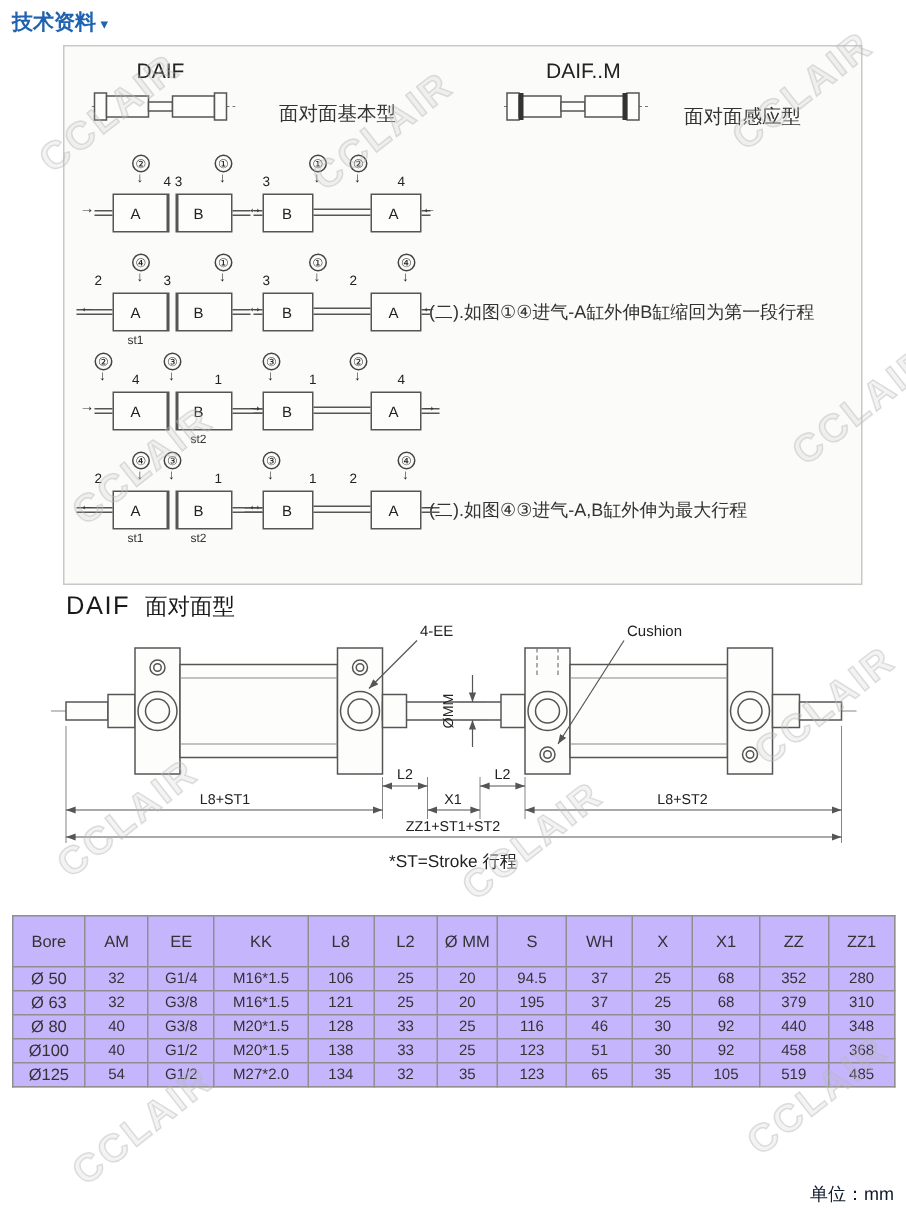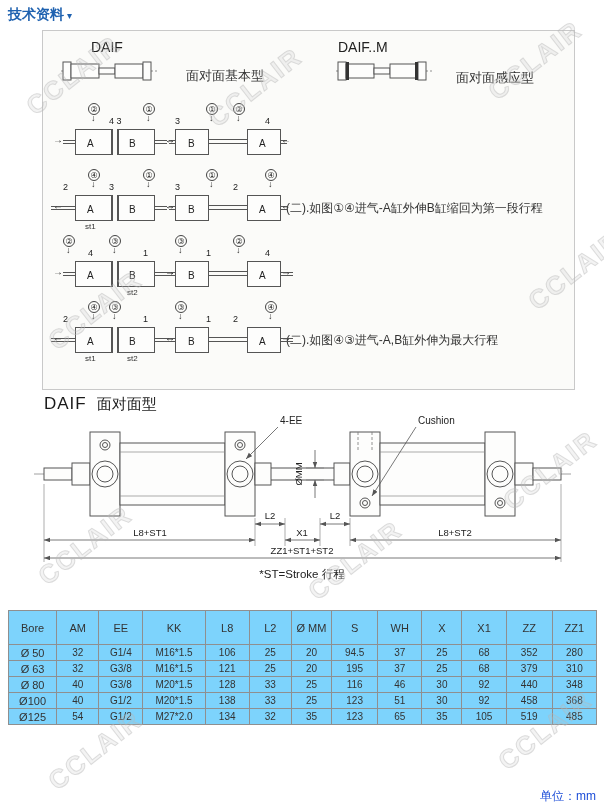--- a/index.html
+++ b/index.html
@@ -61,26 +61,26 @@
   .prtc { fill:none; stroke:#555; stroke-width:1; }
   .dimln { stroke:#555; stroke-width:0.8; }
   .extln { stroke:#777; stroke-width:0.6; }
   .dimtx { font-size:9.5px; fill:#222; }
   .lbltx { font-size:10px; fill:#222; }
 
   
   .tblwrap { position:absolute; left:8px; top:610px; width:589px; z-index:2; }
   .tbltitle { height:24px; background:#e2eae3; border:1px solid #8f8f8f; border-bottom:none;
               font-size:13.5px; color:#222; line-height:23px; padding-left:18px; }
-  table.dim { border-collapse:collapse; width:589px; table-layout:fixed; background:#7dd3fc; }
+  table.dim { border-collapse:collapse; width:589px; table-layout:fixed; background:#c4b5fd; }
   table.dim th, table.dim td { border:1px solid #8f8f8f; text-align:center; color:#333; }
   table.dim th { font-size:11px; font-weight:normal; height:34px; }
   table.dim td { font-size:10px; height:16px; }
   table.dim td.bore { font-size:11px; text-align:center; }
-  .unitnote { position:absolute; right:8px; top:788px; font-size:12px; color:#1d4ed8; z-index:2; }
+  .unitnote { position:absolute; right:8px; top:788px; font-size:12px; color:#0f172a; z-index:2; }
 </style>
 </head>
 <body>
 
 <div class="page">
 
   <div class="hdr">
     <span>技术资料</span><span class="arr">▾</span>
   </div>
 
@@ -101,21 +101,21 @@
     <svg class="cylicon" style="left:18px;top:26px" width="96" height="28">
       <line x1="0" y1="14" x2="96" y2="14" stroke="#777" stroke-width="0.8" stroke-dasharray="8 2 2 2"></line>
       <rect x="2" y="5" width="8" height="18" class="part"></rect>
       <rect x="10" y="7" width="28" height="14" class="part"></rect>
       <rect x="38" y="11" width="16" height="6" class="part"></rect>
       <rect x="54" y="7" width="28" height="14" class="part"></rect>
       <rect x="82" y="5" width="8" height="18" class="part"></rect>
     </svg>
     <div class="modelcap" style="left:143px;top:36px">面对面基本型</div>
 
-    <div class="modelname" style="left:295px;top:8px">DAIF..M</div>
+    <div class="modelname" style="left:321px;top:8px">DAIF..M</div>
     <svg class="cylicon" style="left:293px;top:26px" width="96" height="28">
       <line x1="0" y1="14" x2="96" y2="14" stroke="#777" stroke-width="0.8" stroke-dasharray="8 2 2 2"></line>
       <rect x="2" y="5" width="8" height="18" class="part"></rect>
       <rect x="10" y="7" width="28" height="14" class="part"></rect>
       <rect x="38" y="11" width="16" height="6" class="part"></rect>
       <rect x="54" y="7" width="28" height="14" class="part"></rect>
       <rect x="82" y="5" width="8" height="18" class="part"></rect>
       <rect x="10" y="5" width="3" height="18" fill="#333"></rect>
       <rect x="79" y="5" width="3" height="18" fill="#333"></rect>
     </svg>

